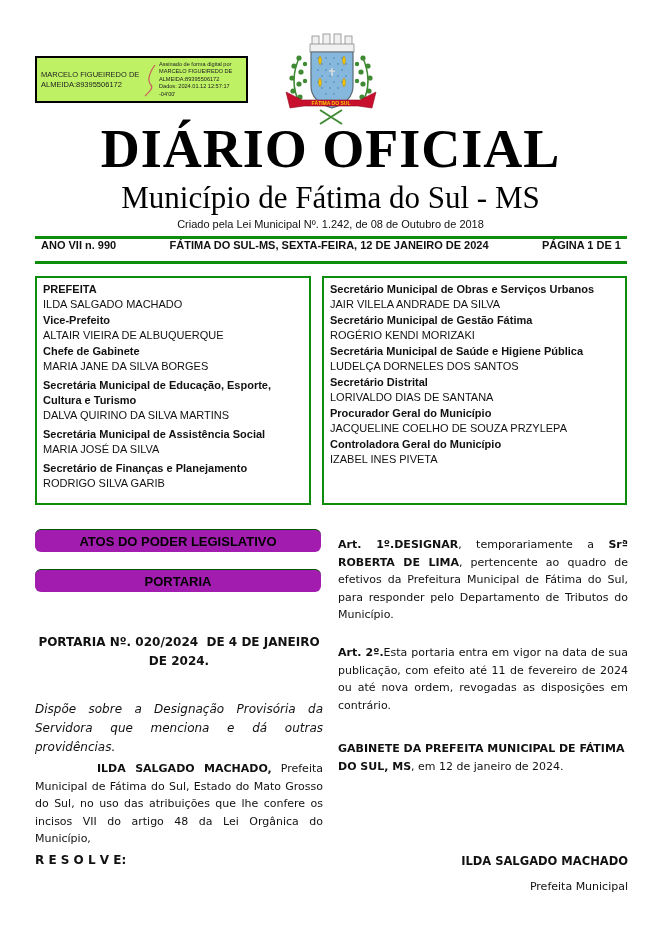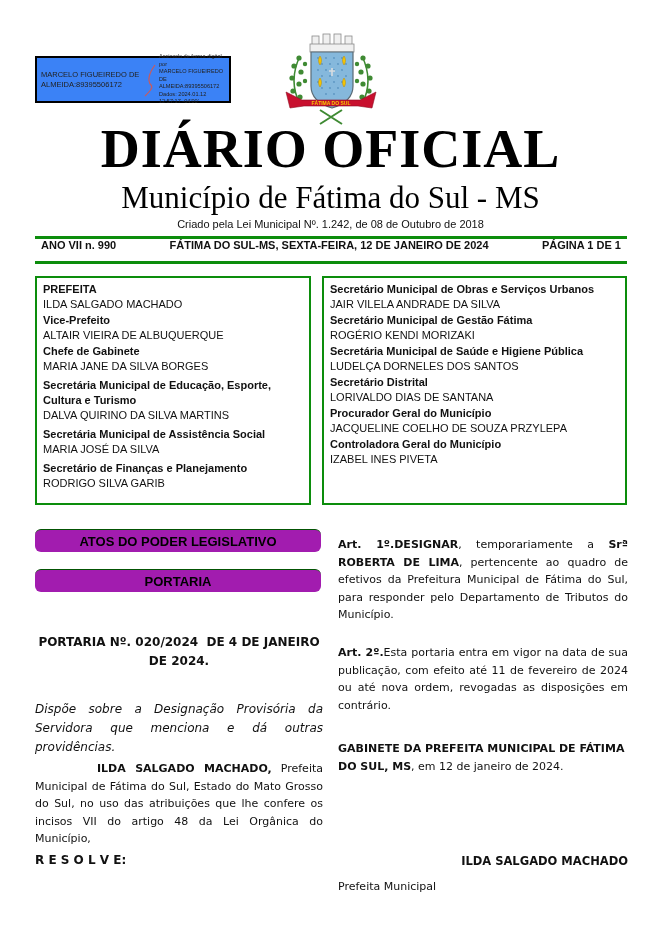--- a/index.html
+++ b/index.html
@@ -1,21 +1,21 @@
 <!DOCTYPE html>
 <html><head>
 <meta charset="utf-8">
 <style>
   html,body{margin:0;padding:0;background:#fff;}
   .page{position:relative;width:661px;height:935px;background:#fff;overflow:hidden;
         font-family:"Liberation Sans",sans-serif;color:#111;}
 
   
-  .sigbox{position:absolute;left:35px;top:56px;width:196px;height:47px;border:2px solid #000;
-          display:flex;align-items:center;box-sizing:border-box;background:#3b82f6;}
+  .sigbox{position:absolute;left:35px;top:56px;width:213px;height:47px;border:2px solid #000;
+          display:flex;align-items:center;box-sizing:border-box;background:#bef264;}
   .sigbox .signer{width:102px;font-size:7.5px;line-height:9.5px;padding-left:4px;color:#222;}
   .sigbox .flourish{width:16px;height:34px;flex:none;}
   .sigbox .details{flex:1;font-size:5.6px;line-height:7.6px;white-space:pre-line;color:#222;padding-right:2px;}
 
   
   .crest{position:absolute;left:272px;top:26px;width:118px;height:102px;}
 
   
   .title{position:absolute;left:0;top:118px;width:661px;text-align:center;
          font-family:"Liberation Serif",serif;font-size:54px;font-weight:600;letter-spacing:1px;color:#000;}
@@ -54,21 +54,21 @@
 
   
   .colR{position:absolute;left:338px;width:290px;font-family:"DejaVu Sans",sans-serif;
         font-size:11px;line-height:17.5px;text-align:justify;}
   .art1{top:536px;}
   .art2{top:644px;}
   .gabinete{top:740px;text-align:left;}
   .artlabel{font-weight:bold;}
   .b{font-weight:bold;}
   .signame{top:853px;text-align:right;font-weight:bold;font-size:11.5px;}
-  .sigrole{top:878px;text-align:left;font-size:11px;}
+  .sigrole{top:878px;text-align:right;font-size:11px;}
 </style>
 </head>
 <body>
 
 <div class="page">
 
   <div class="sigbox">
     <div class="signer">MARCELO FIGUEIREDO DE ALMEIDA:89395506172</div>
     <svg class="flourish" viewBox="0 0 16 34">
       <path d="M12 2 C6 10 4 18 8 22 C11 25 5 30 2 33" fill="none" stroke="#cc5a5a" stroke-width="1.2"></path>

